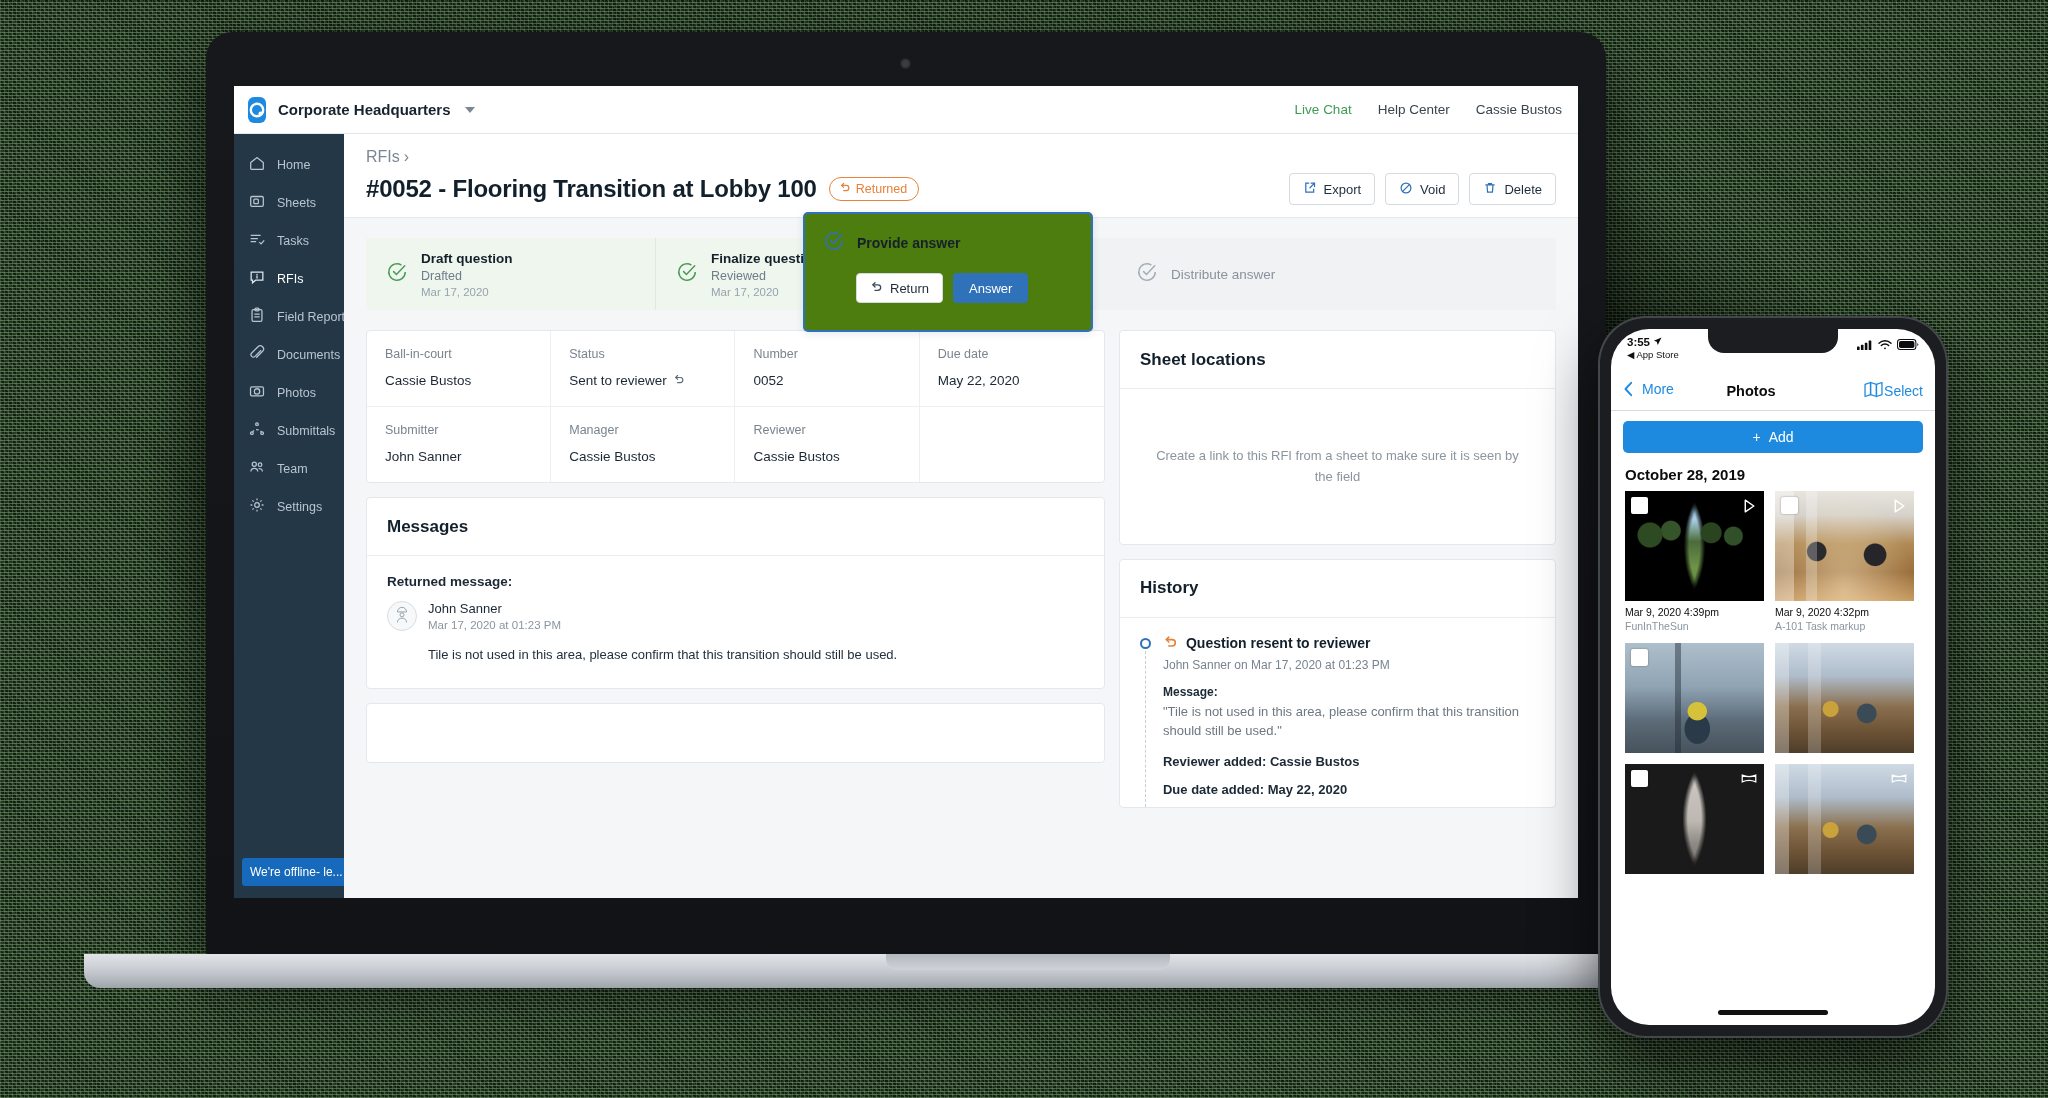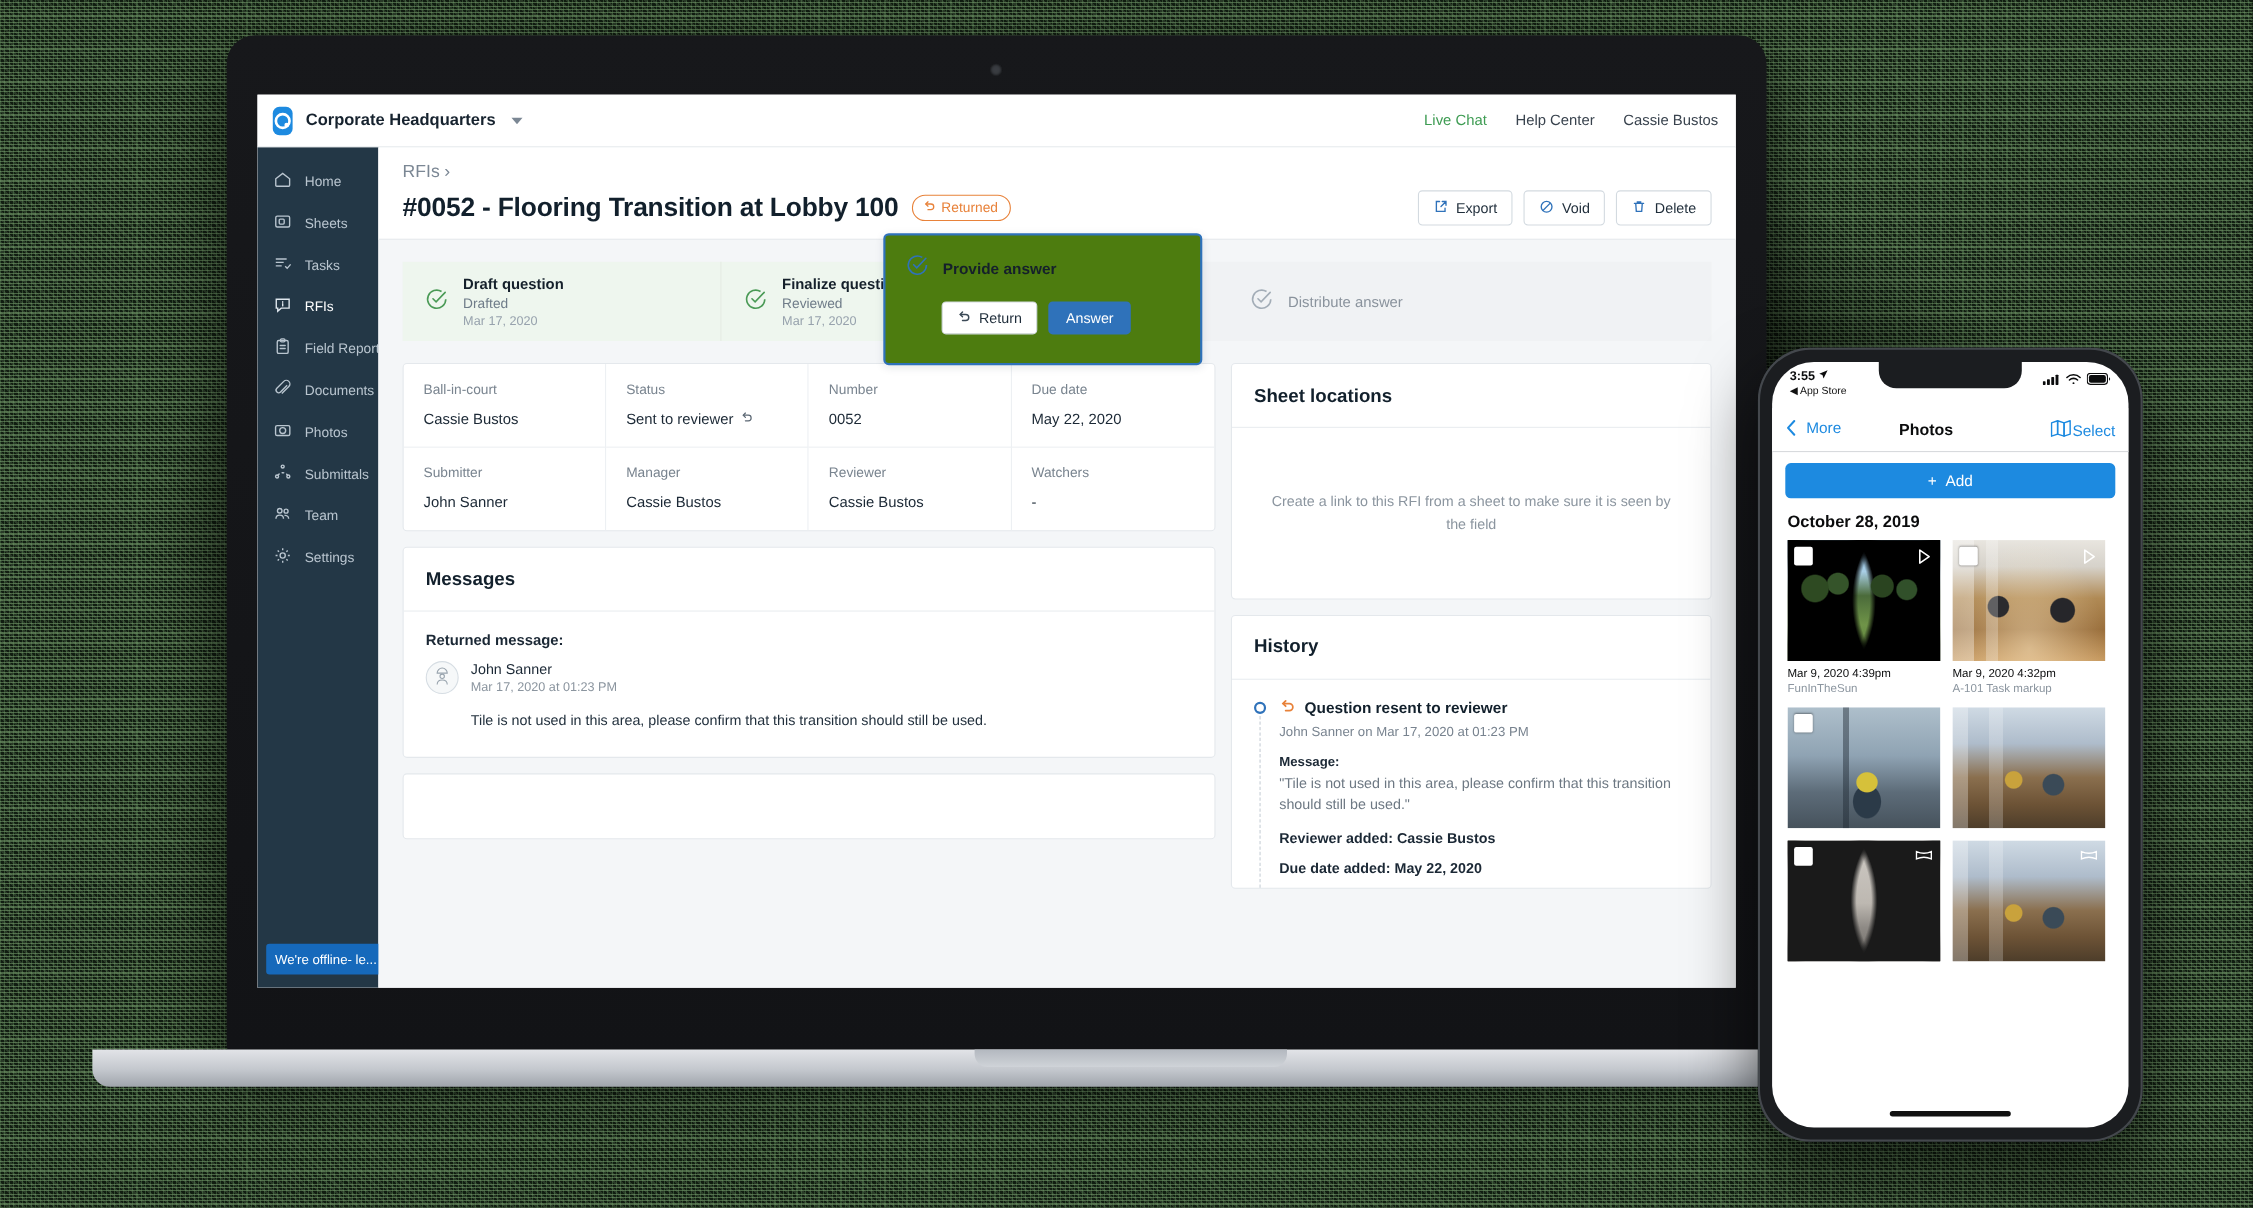--- a/index.html
+++ b/index.html
@@ -522,24 +522,20 @@
                 <div class="field-label">Submitter</div>
                 <div class="field-value">John Sanner</div>
               </div>
               <div class="field row2">
                 <div class="field-label">Manager</div>
                 <div class="field-value">Cassie Bustos</div>
               </div>
               <div class="field row2">
                 <div class="field-label">Reviewer</div>
                 <div class="field-value">Cassie Bustos</div>
-              </div>
-              <div class="field row2">
-                <div class="field-label">Watchers</div>
-                <div class="field-value">-</div>
               </div>
             </div>
           </div>
 
           <div class="card">
             <div class="card-head">
               <span class="card-title">Messages</span>
             </div>
             <div class="msg-body">
               <div class="msg-returned-label">Returned message:</div>

